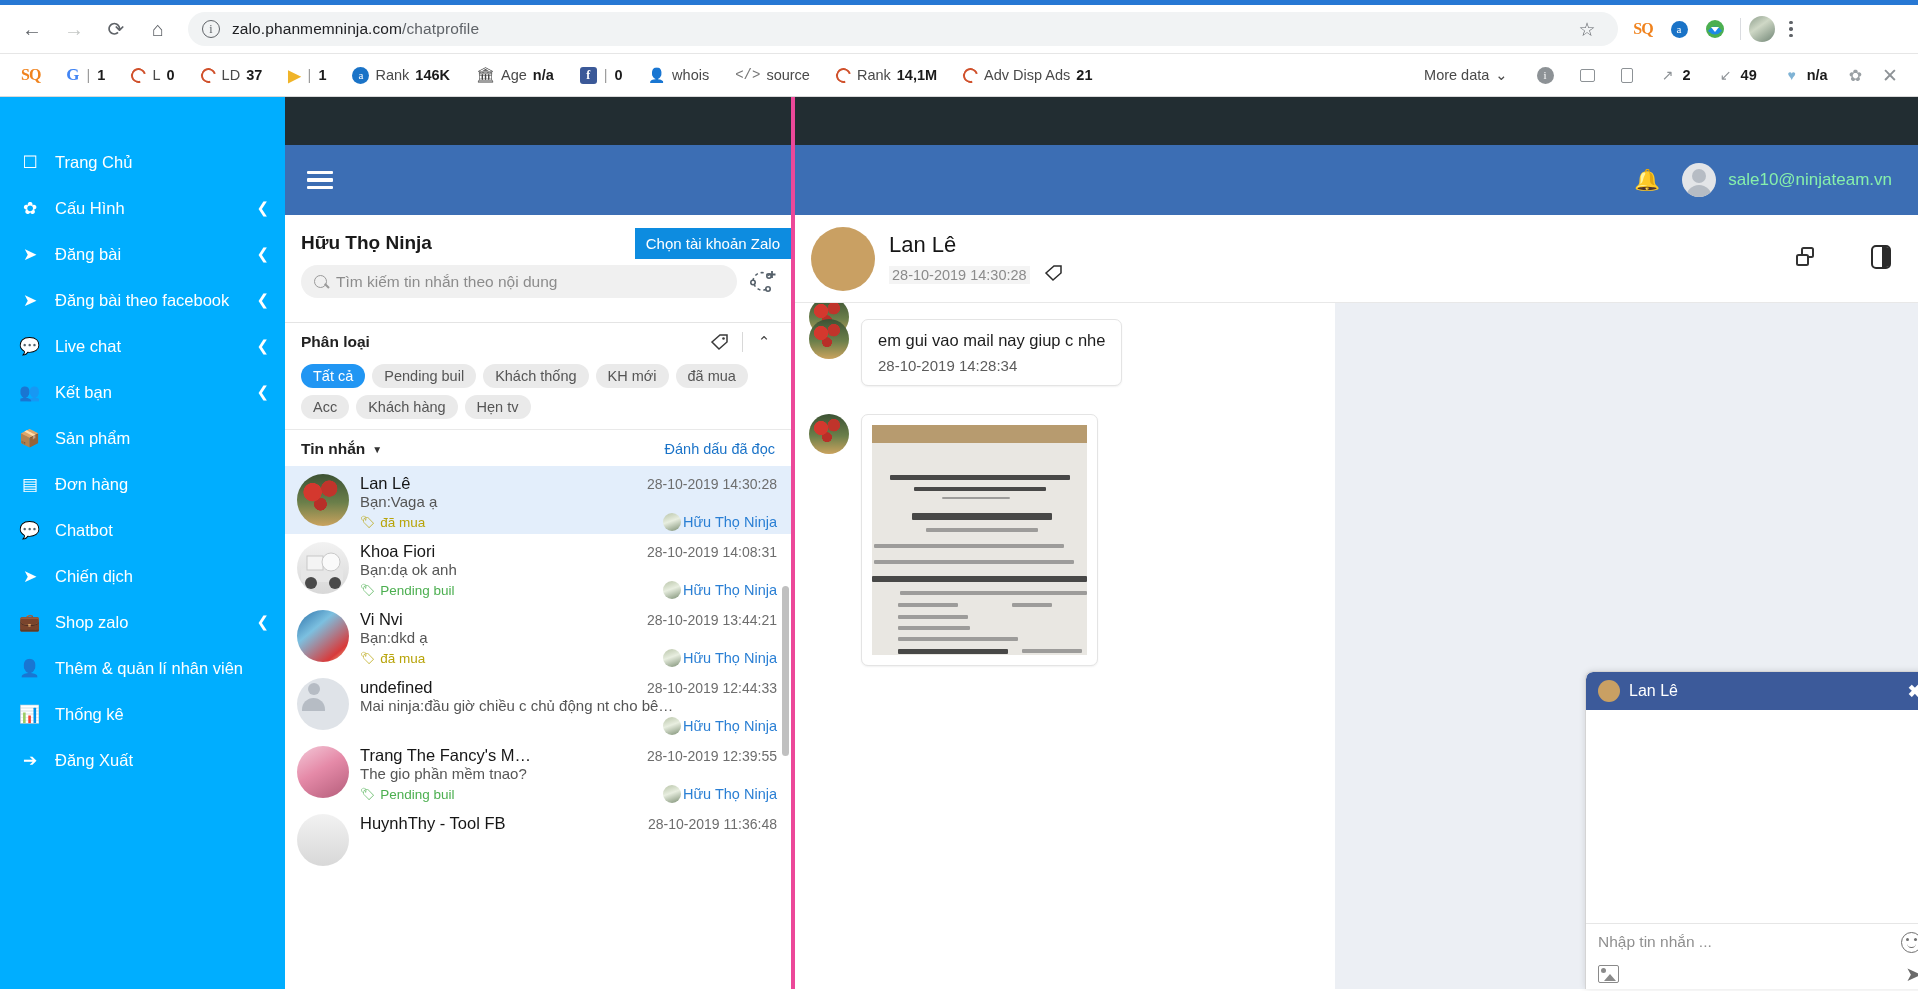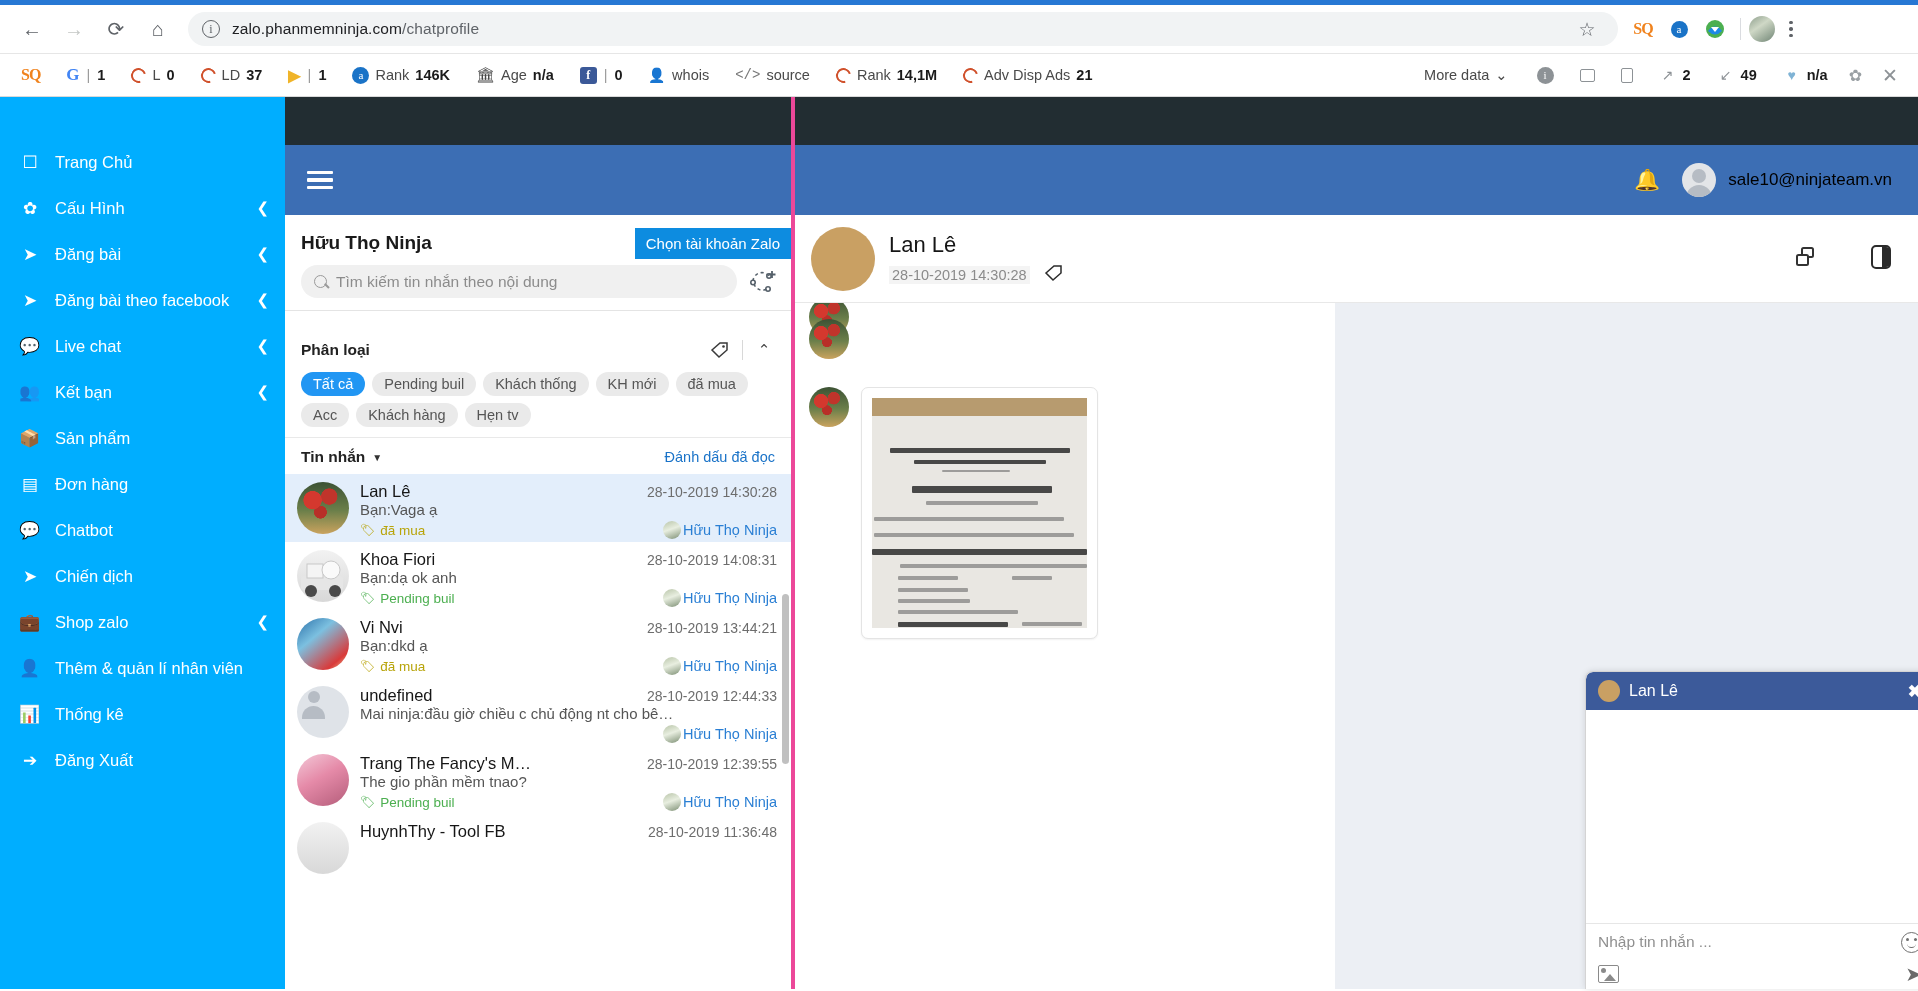--- a/index.html
+++ b/index.html
@@ -113,21 +113,21 @@
   #searchrow { display:flex; align-items:center; padding:6px 14px 12px 16px; gap:10px; }
   #searchbox { flex:1 1 auto; height:33px; background:#f0f0f0; border-radius:17px;
     display:flex; align-items:center; padding:0 13px; gap:9px; }
   #searchbox .mag { width:13px;height:13px;border:1.6px solid #9a9a9a;border-radius:50%;flex:0 0 auto;
     position:relative; }
   #searchbox .mag::after { content:"";position:absolute;width:6px;height:1.6px;background:#9a9a9a;
     right:-4px;bottom:0;transform:rotate(45deg);}
   #searchbox .ph { color:#8c8c8c; font-size:15.5px; }
   #add-group-ic { width:30px;height:30px;flex:0 0 30px;position:relative;color:#55606a; }
 
-  #phanloai-sec { border-top:1px solid #e4e4e4; padding:28px 16px 10px 16px; }
+  #phanloai-sec { border-top:1px solid #e4e4e4; padding:8px 16px 10px 16px;margin-top:12px; }
   #pl-head { display:flex;align-items:center; }
   #pl-title { font-size:15.5px;font-weight:bold;color:#222; }
   #pl-icons { margin-left:auto; display:flex;align-items:center;gap:0; }
   .tag-ic { width:26px;height:22px;display:flex;align-items:center;justify-content:center;color:#444;}
   .vsep { width:1px;height:20px;background:#d8d8d8;margin:0 10px; }
   .chev-up { color:#444;font-size:15px;width:22px;text-align:center; }
   #chips { display:flex;flex-wrap:wrap;gap:7px; margin-top:11px; }
   .chip { background:#eaeaea; color:#555; font-size:14.5px; border-radius:14px; padding:4px 12px;
     white-space:nowrap; }
   .chip.active { background:#2196f3; color:#fff; }
@@ -169,21 +169,21 @@
     padding:0 26px 0 0; }
   #main-nav-right { margin-left:auto; display:flex; align-items:center; gap:22px; }
   #bell { color:#fff; font-size:21px; }
   #user-chip { display:flex; align-items:center; gap:12px; }
   #user-av { width:34px;height:34px;border-radius:50%;background:#e3e5e8;position:relative;
     overflow:hidden; }
   #user-av::before { content:"";position:absolute;width:14px;height:14px;border-radius:50%;
     background:#b6bcc4;left:10px;top:6px; }
   #user-av::after { content:"";position:absolute;width:26px;height:15px;border-radius:13px 13px 0 0;
     background:#b6bcc4;left:4px;top:22px; }
-  #user-email { color:#000000; font-size:17px; }
+  #user-email { color:#86efac; font-size:17px; }
 
   #chat-head { height:88px; background:#fff; border-bottom:1px solid #e8e8e8;
     display:flex; align-items:center; padding:0 26px 0 16px; gap:14px; }
   #ch-av { width:64px;height:64px;border-radius:50%;flex:0 0 64px;overflow:hidden;position:relative;
     background:#c9a063; }
   #ch-info { display:flex; flex-direction:column; gap:6px; }
   #ch-name { font-size:22px; color:#151515; }
   #ch-sub { display:flex; align-items:center; gap:13px; }
   #ch-time { font-size:14.5px; color:#8b8b8b; background:#f4f4f4; padding:1px 3px; }
   #ch-tagic { color:#333; font-size:16px; }
@@ -711,20 +711,24 @@
 
     <div id="chat-body">
       <div id="chat-shade"></div>
 
       <div class="msg-row" style="margin-top:-12px;">
         <span class="msg-av flower-av"></span>
       </div>
 
       <div class="msg-row" style="margin-top:-30px;">
         <span class="msg-av flower-av"></span>
+        <span class="bubble">
+          <span class="b-text">em gui vao mail nay giup c nhe</span>
+          <span class="b-time" style="display:block;">28-10-2019 14:28:34</span>
+        </span>
       </div>
 
       <div class="msg-row" style="margin-top:16px;">
         <span class="msg-av flower-av"></span>
         <span class="bubble" style="padding:10px;">
           <span class="doc-img">
             <span id="doc-strip"></span>
             <span id="doc-paper">
               <span class="dl b" style="left:18px;top:32px;width:180px;height:5px;"></span>
               <span class="dl b" style="left:42px;top:44px;width:132px;height:4px;"></span>

